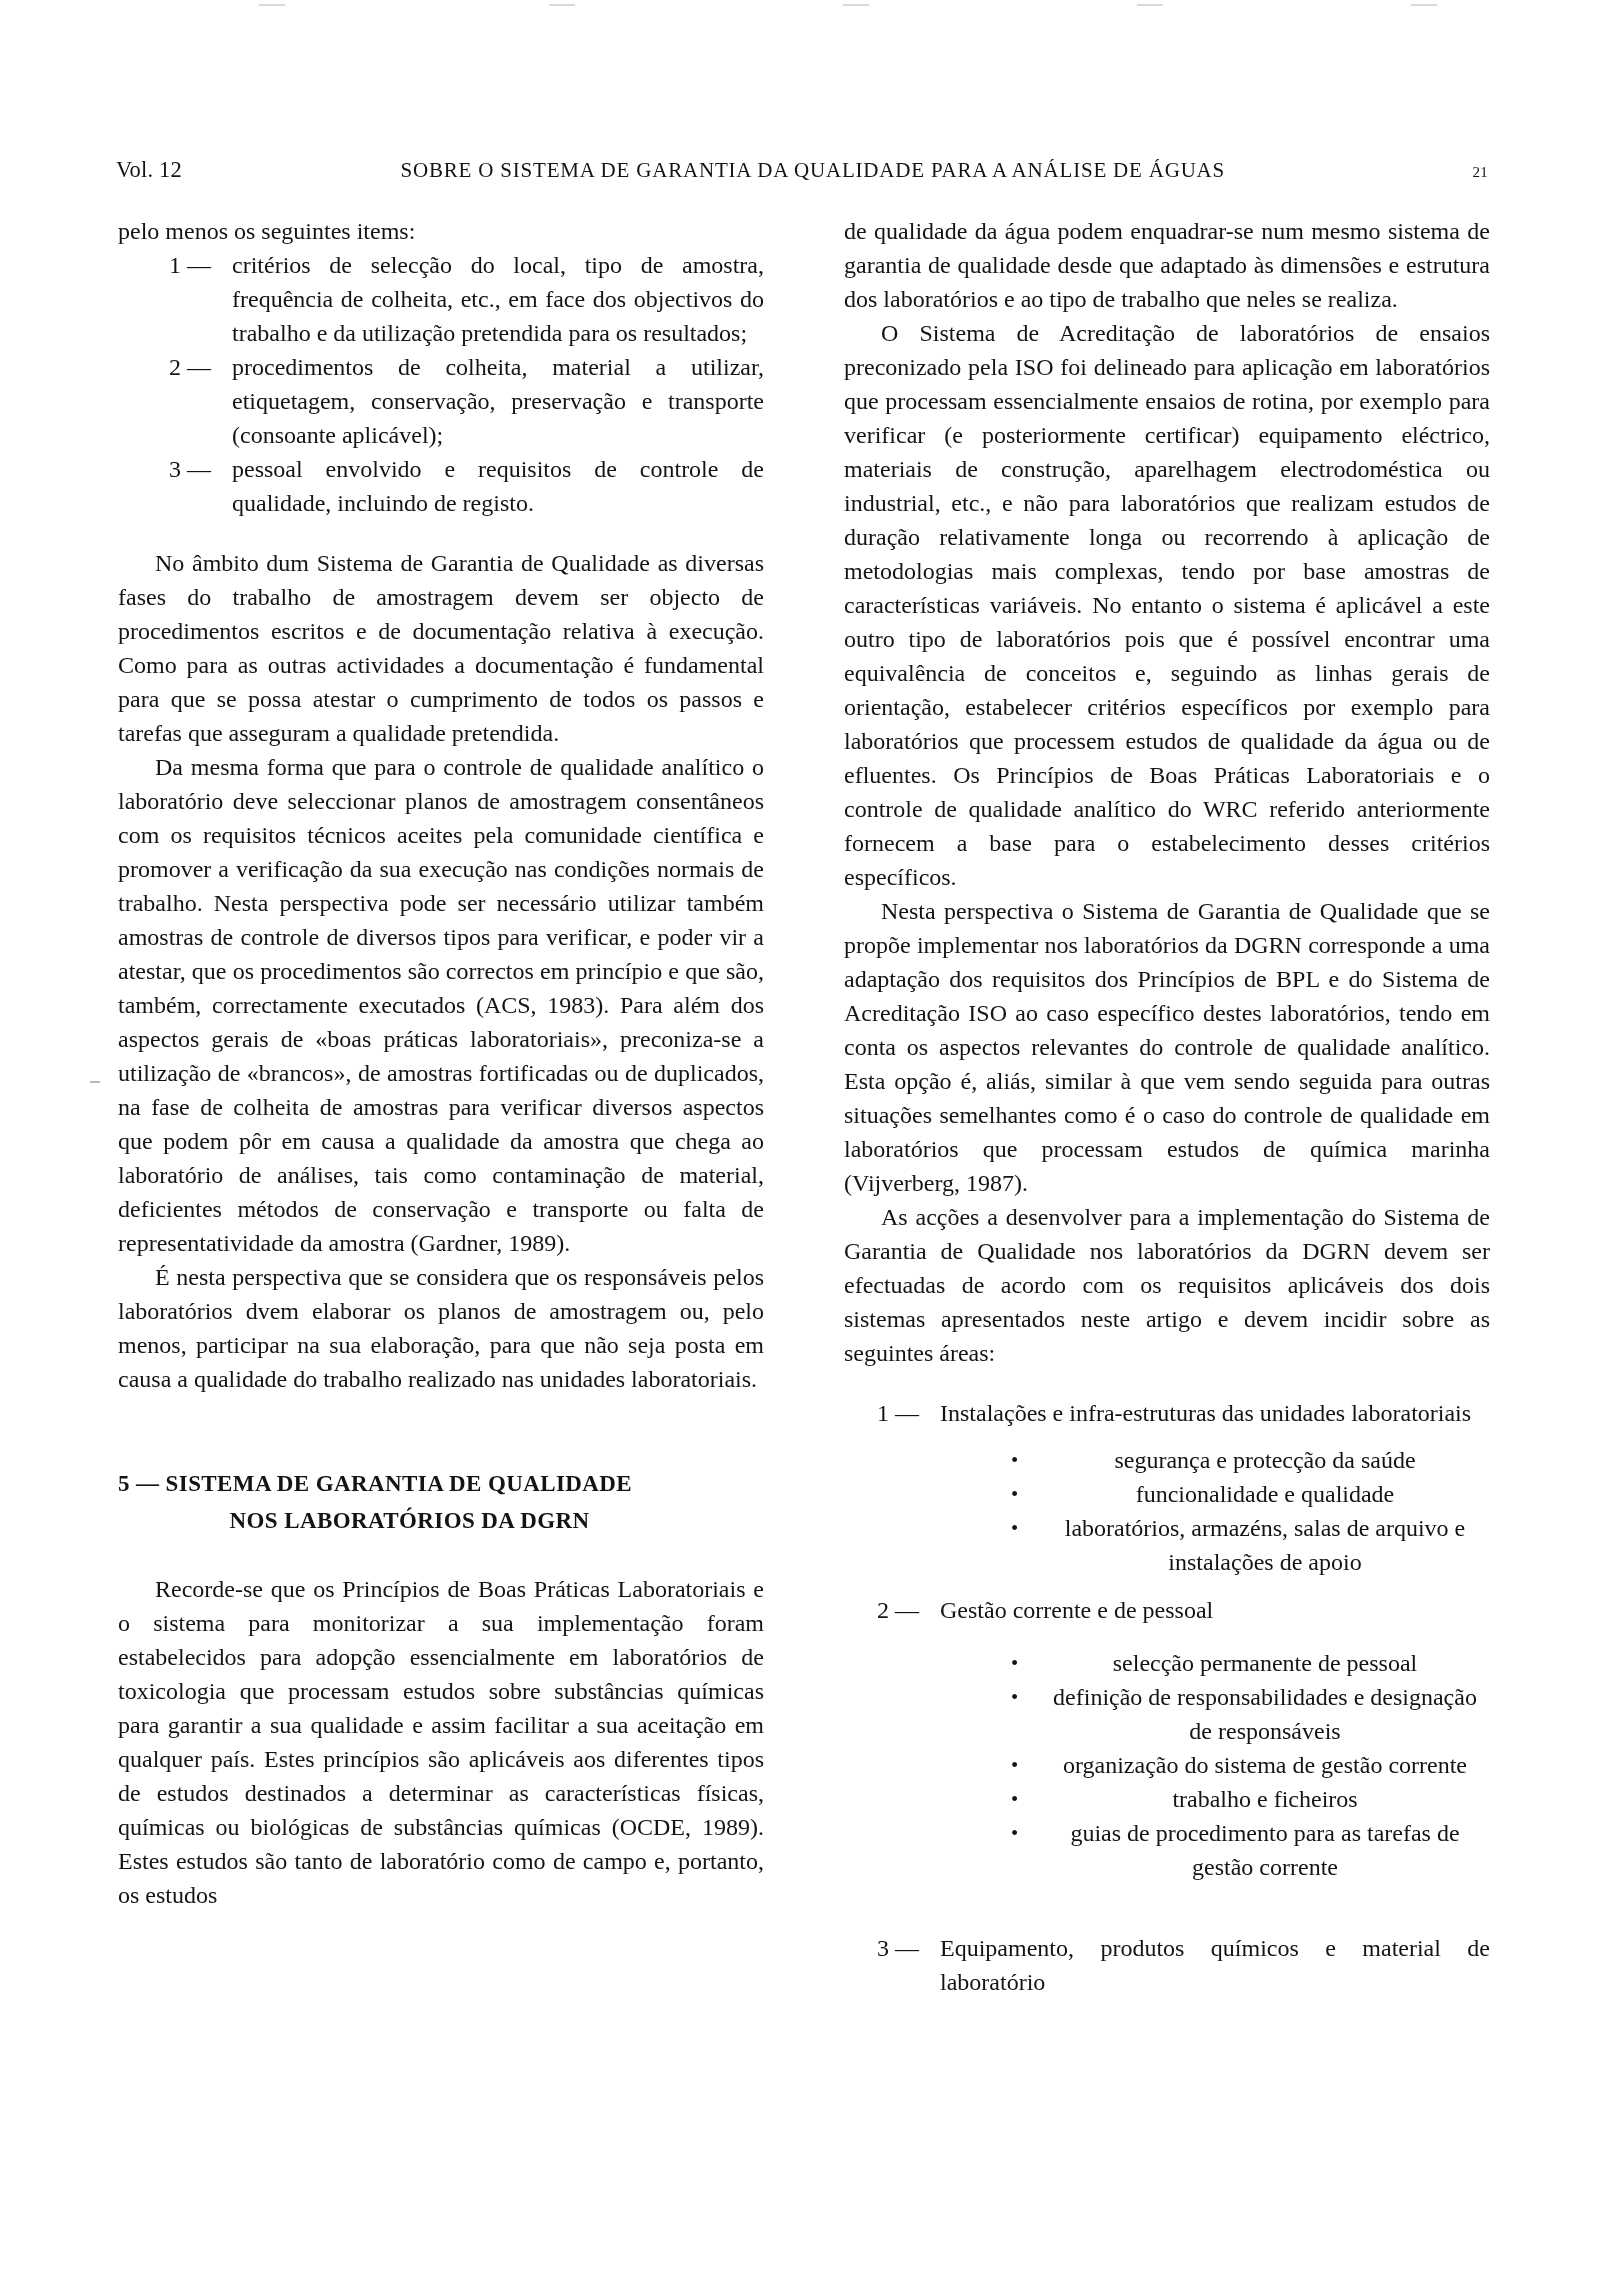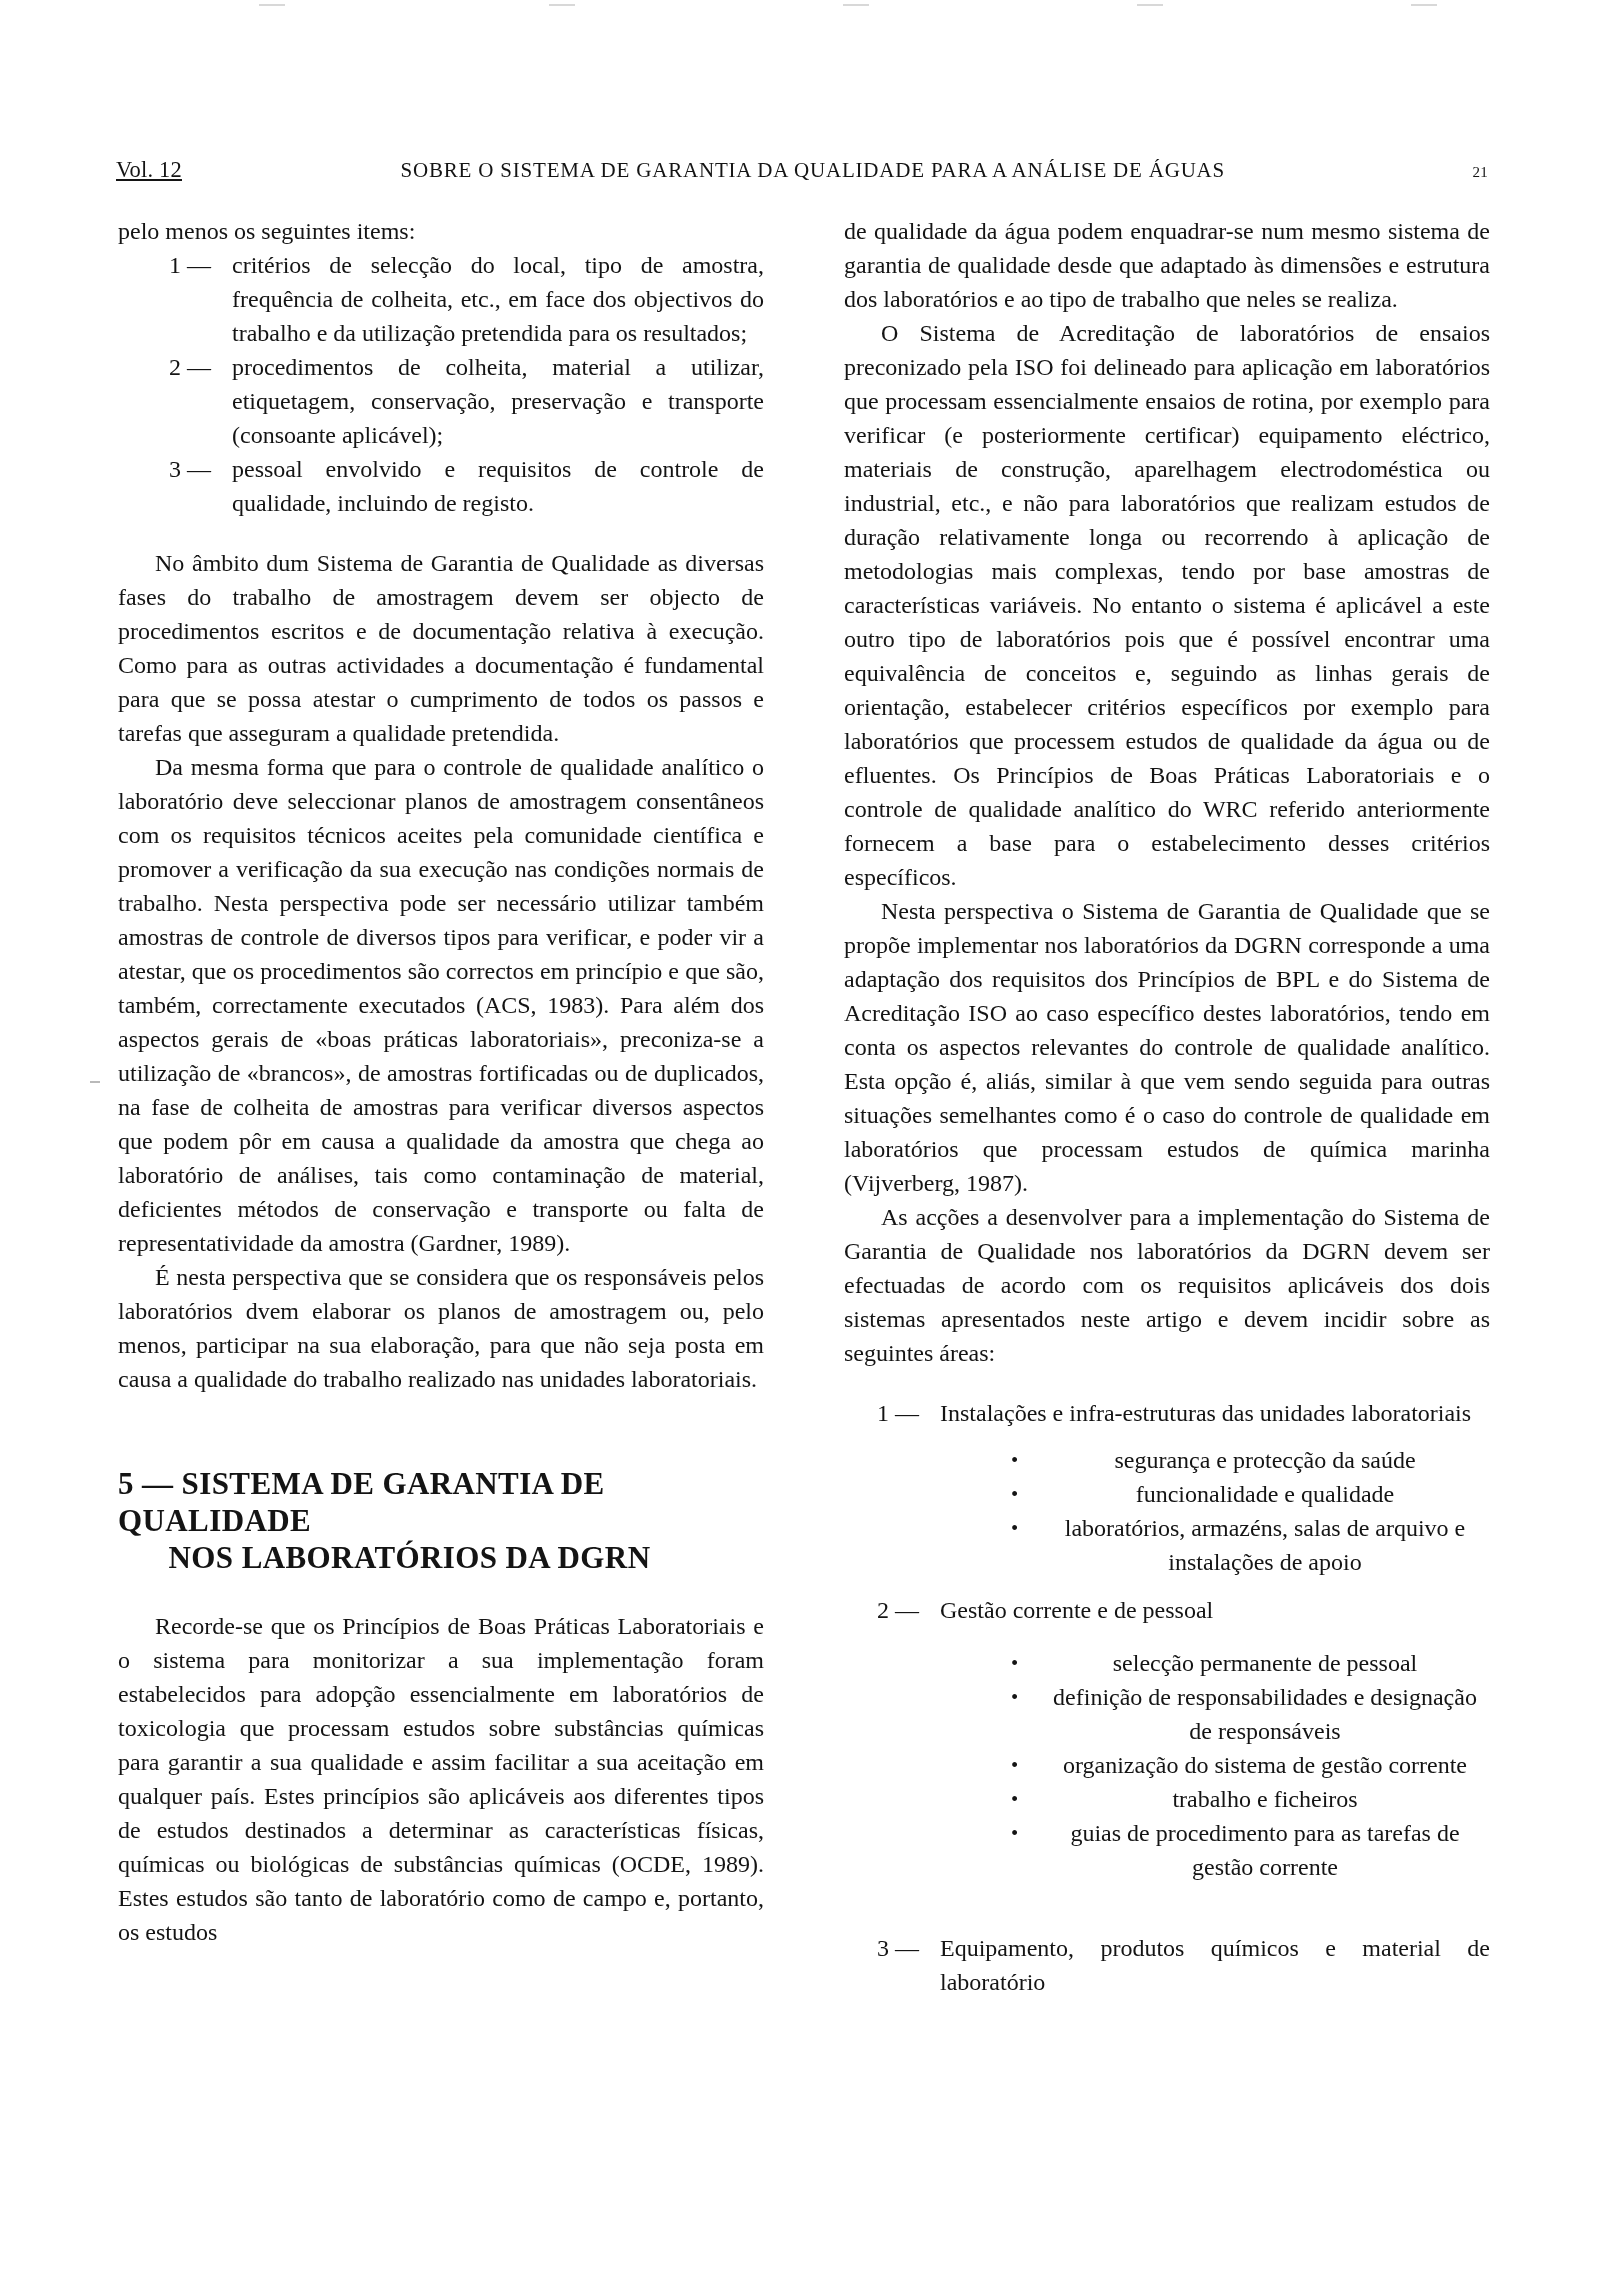--- a/index.html
+++ b/index.html
@@ -39,21 +39,20 @@
     height: 31px;
     display: flex;
     align-items: baseline;
     justify-content: space-between;
     font-size: 22.5px;
     letter-spacing: 0.2px;
   }
   .running-head .vol {
     font-size: 22.5px;
     white-space: nowrap;
-    text-decoration: underline;
   }
   .running-head .title {
     font-size: 21px;
     letter-spacing: 0.8px;
     white-space: nowrap;
     flex: 1;
     text-align: center;
     padding-right: 29px;
   }
   .running-head .folio {
@@ -125,21 +124,21 @@
     line-height: 34px;
     font-size: 20.6px;
   }
   ul.bullets > li .btext {
     flex: 1 1 auto;
     text-align: center;
   }
 
   h2.section {
     margin: 0;
-    font-size: 31px;
+    font-size: 23px;
     line-height: 37px;
     font-weight: bold;
     letter-spacing: 0.4px;
   }
   h2.section .line1 { display: block; text-align: left; }
   h2.section .line2 { display: block; text-align: center; padding-right: 63px; }
 
   .sp-14 { height: 13.7px; }
   .sp-20 { height: 19.6px; }
   .sp-26 { height: 25.5px; }

